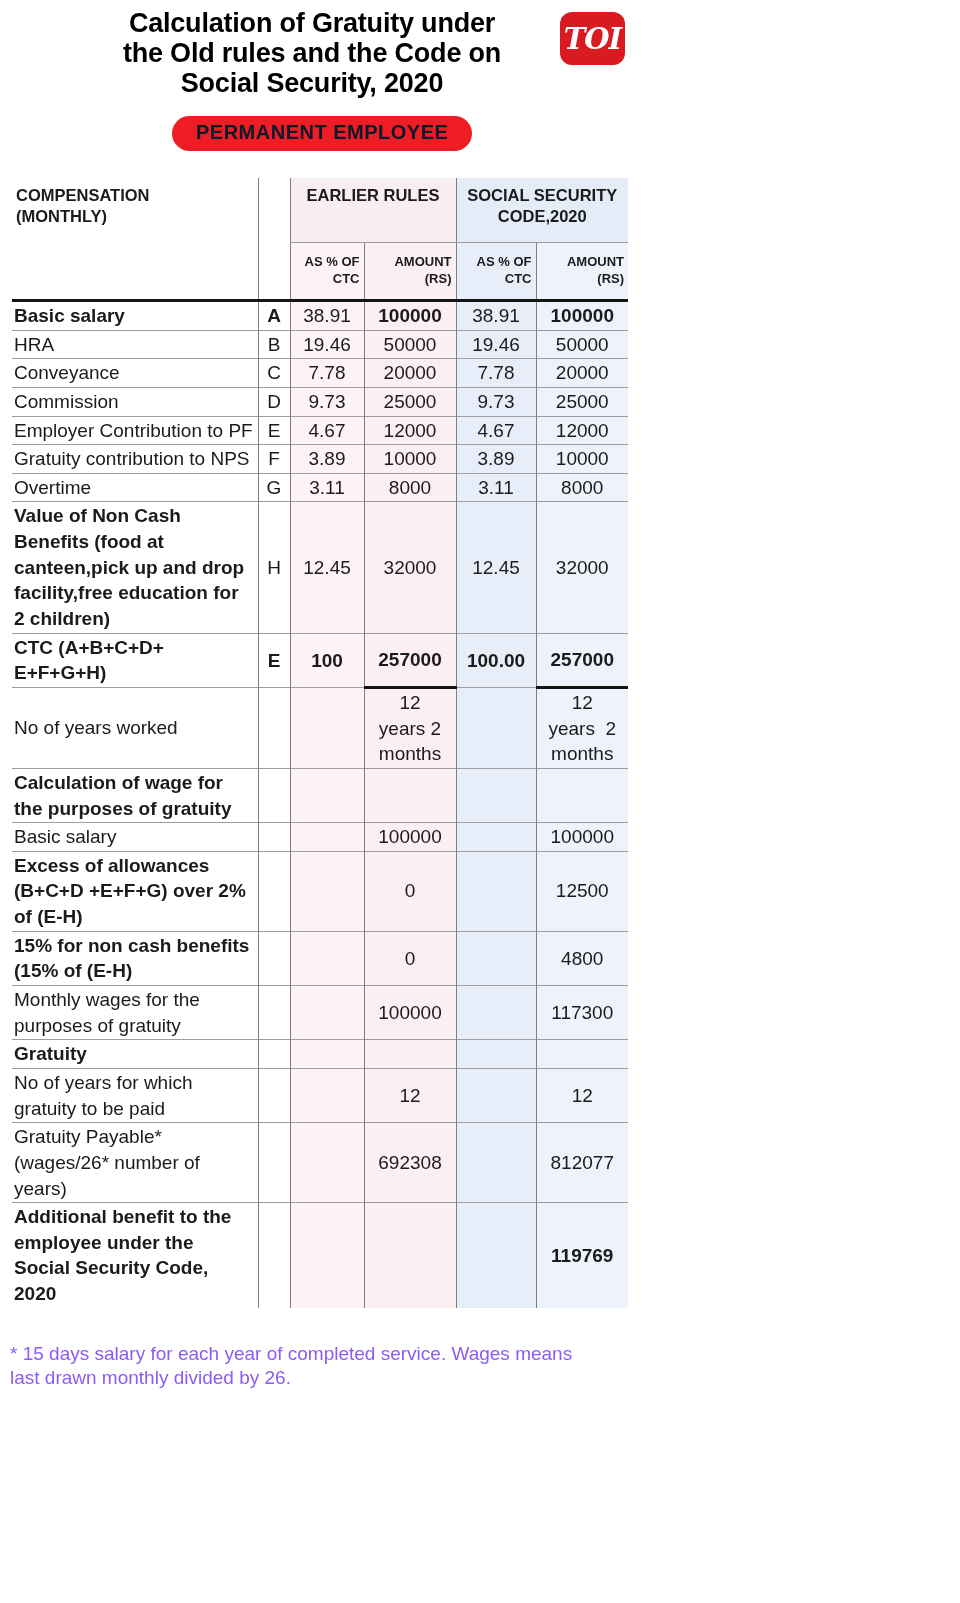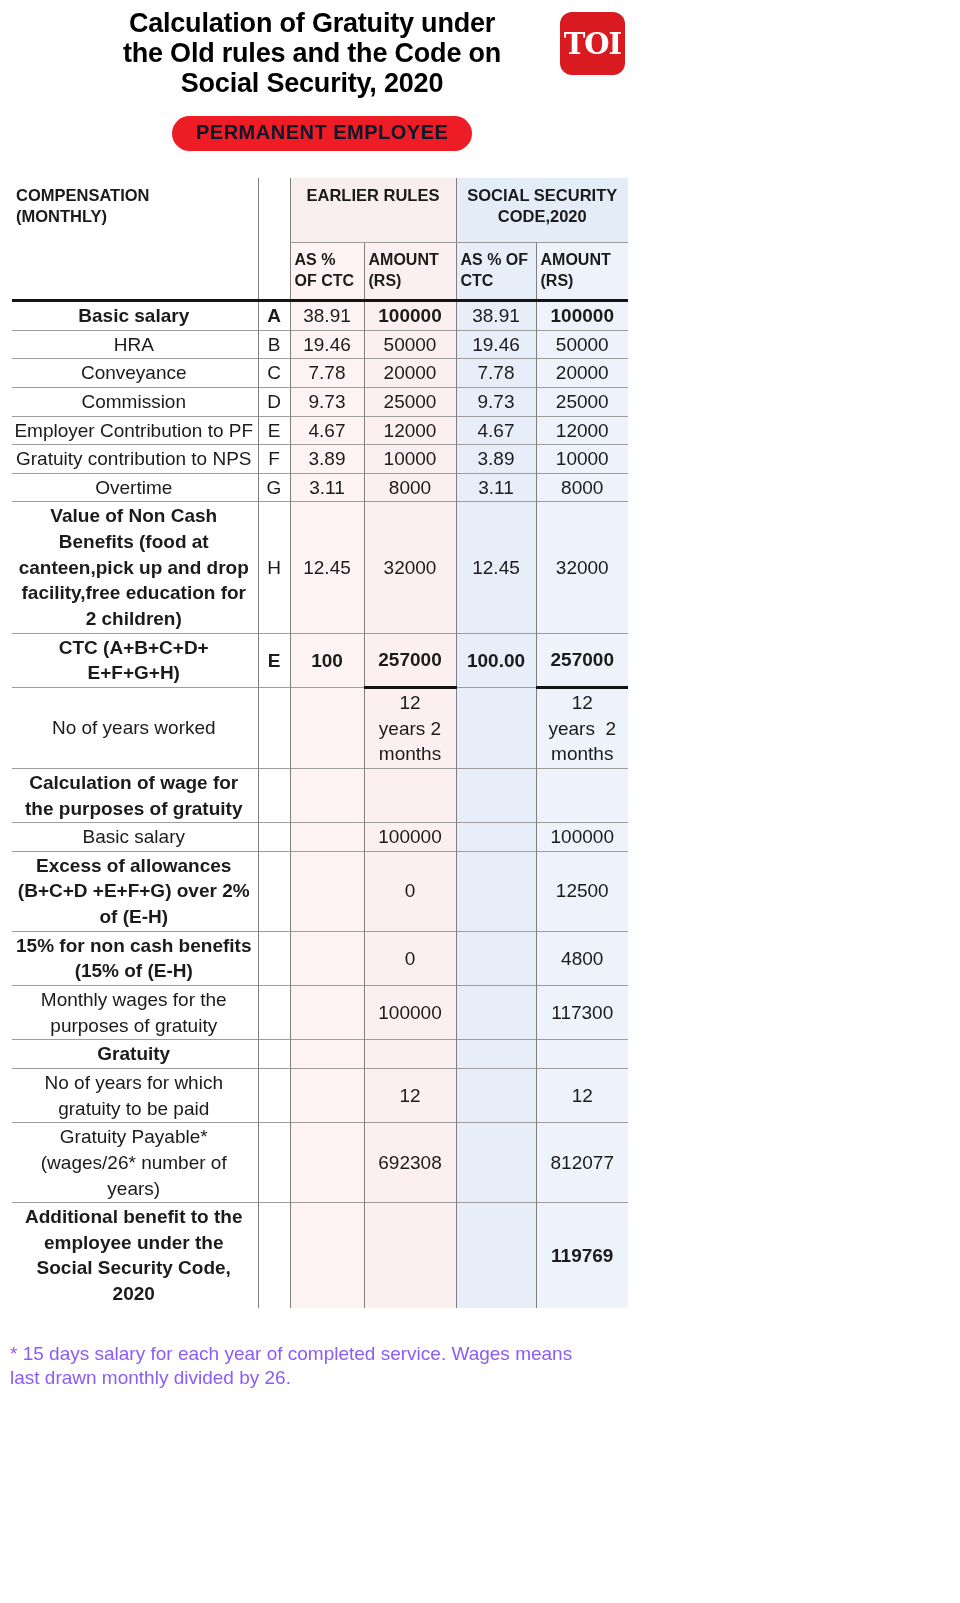--- a/index.html
+++ b/index.html
@@ -8,44 +8,44 @@
     font-family:"Liberation Sans", sans-serif; color:#1b1b1b; overflow:hidden;
   }
   
   .header { position:relative; height:178px; }
   .title {
     position:absolute; left:72px; top:8px; width:480px;
     font-size:27px; font-weight:bold; line-height:1.12; text-align:center;
     color:#000; white-space:pre-line; letter-spacing:-0.2px;
   }
   .logo {
-    position:absolute; left:560px; top:12px; width:65px; height:63px;
+    position:absolute; left:560px; top:12px; width:65px; height:53px;
     background:var(--red-logo,#d91a21); border-radius:12px;
-    display:flex; align-items:center; justify-content:center;
+    display:flex; align-items:center; justify-content:center;font-style:italic;
   }
   .logo span {
     color:#ffffff; font-family:"DejaVu Serif", serif; font-weight:bold;
     font-size:29px; letter-spacing:-1px;
   }
   .badge {
     position:absolute; left:172px; top:116px;
     background:var(--red-badge,#ee1c25); color:#0f172a;
     font-size:20px; font-weight:bold; letter-spacing:0.5px;
     padding:5px 24px 7px 24px; border-radius:22px; white-space:nowrap;
   }
   
   table.gtable {
     margin-left:12px; width:616px; border-collapse:collapse; table-layout:fixed;
   }
   .gtable td {
     vertical-align:middle; font-size:19px; line-height:1.35;
     padding:1px 4px; overflow:hidden;
   }
   td.v  { border-left:1px solid #7f7f7f; }
-  td.lbl { text-align:center; padding-left:2px; }
+  td.lbl { text-align:left; padding-left:2px; }
   td.ltr { text-align:center; }
   td.val { text-align:center; white-space:pre-wrap; }
   .b { font-weight:bold; }
   
   td.c3 { background:var(--tint-e-pct,#fdf3f5); }
   td.c4 { background:var(--tint-e-amt,#fcEFF2); background:var(--tint-e-amt,#fceff2); }
   td.c5 { background:var(--tint-s-pct,#e8eef9); }
   td.c6 { background:var(--tint-s-amt,#edf2fb); }
   
   tr.hrow1 td { height:56px; vertical-align:top; padding-top:7px; }
@@ -53,21 +53,21 @@
     vertical-align:top; padding-top:8px; font-size:16.5px; font-weight:bold;
     white-space:pre-line; line-height:1.25;
   }
   td.group {
     text-align:center; font-size:16.5px; font-weight:bold; line-height:1.3;
     border-bottom:1px solid #9b9b9b;
   }
   td.g1 { background:var(--tint-e-head,#f8eef0); }
   td.g2 { background:var(--tint-s-head,#e3ecf7); }
   tr.hrow2 td {
-    height:54px; text-align:left; font-size:16px; font-weight:bold;
+    height:54px; text-align:right; font-size:13px; font-weight:bold;
     line-height:1.3; vertical-align:middle;
   }
   
   tbody tr { border-top:1px solid #9d9d9d; }
   tbody tr:first-child { border-top:3px solid #141414; }
   td.at { border-top:3px solid #141414; }
   
   .footnotes {
     margin:34px 0 0 10px; width:586px; font-size:19px; line-height:1.3;
     color:#8b5cf6;

